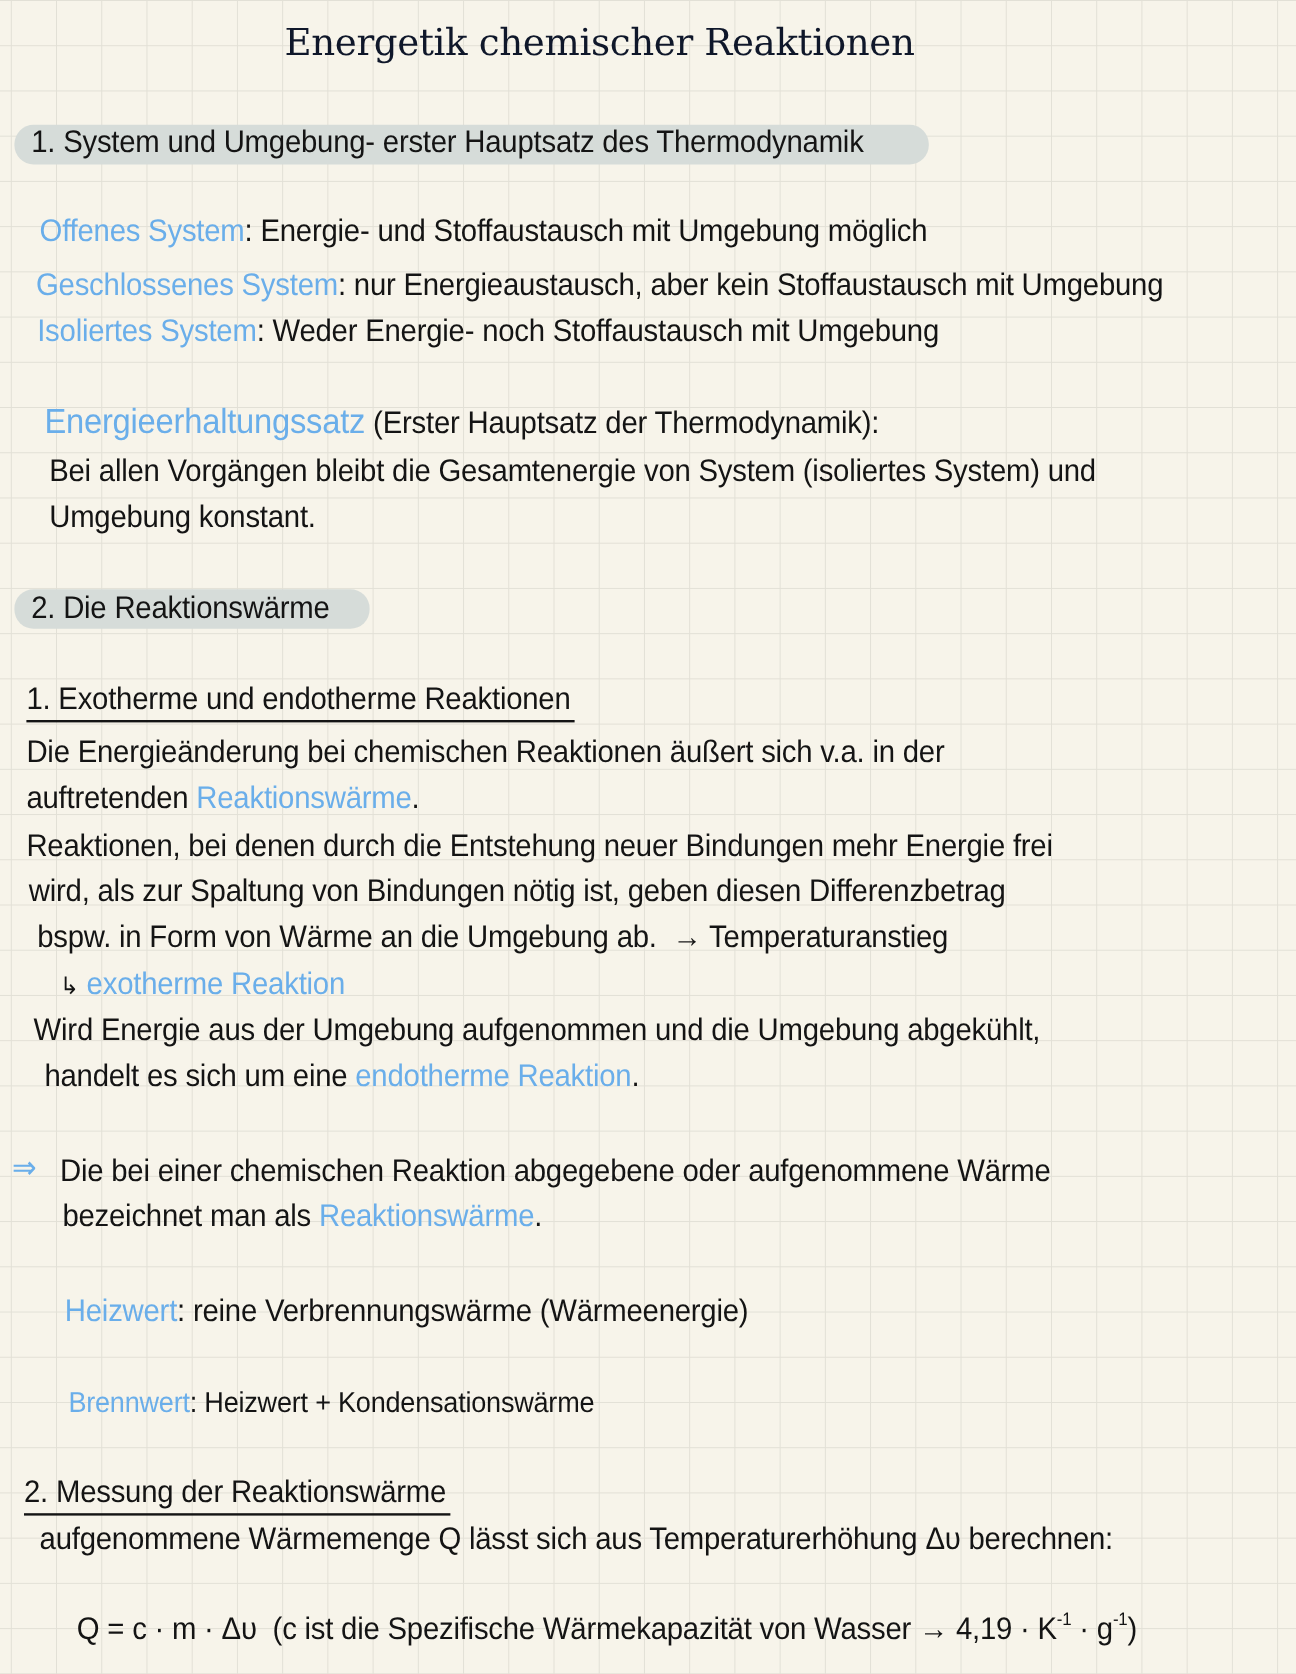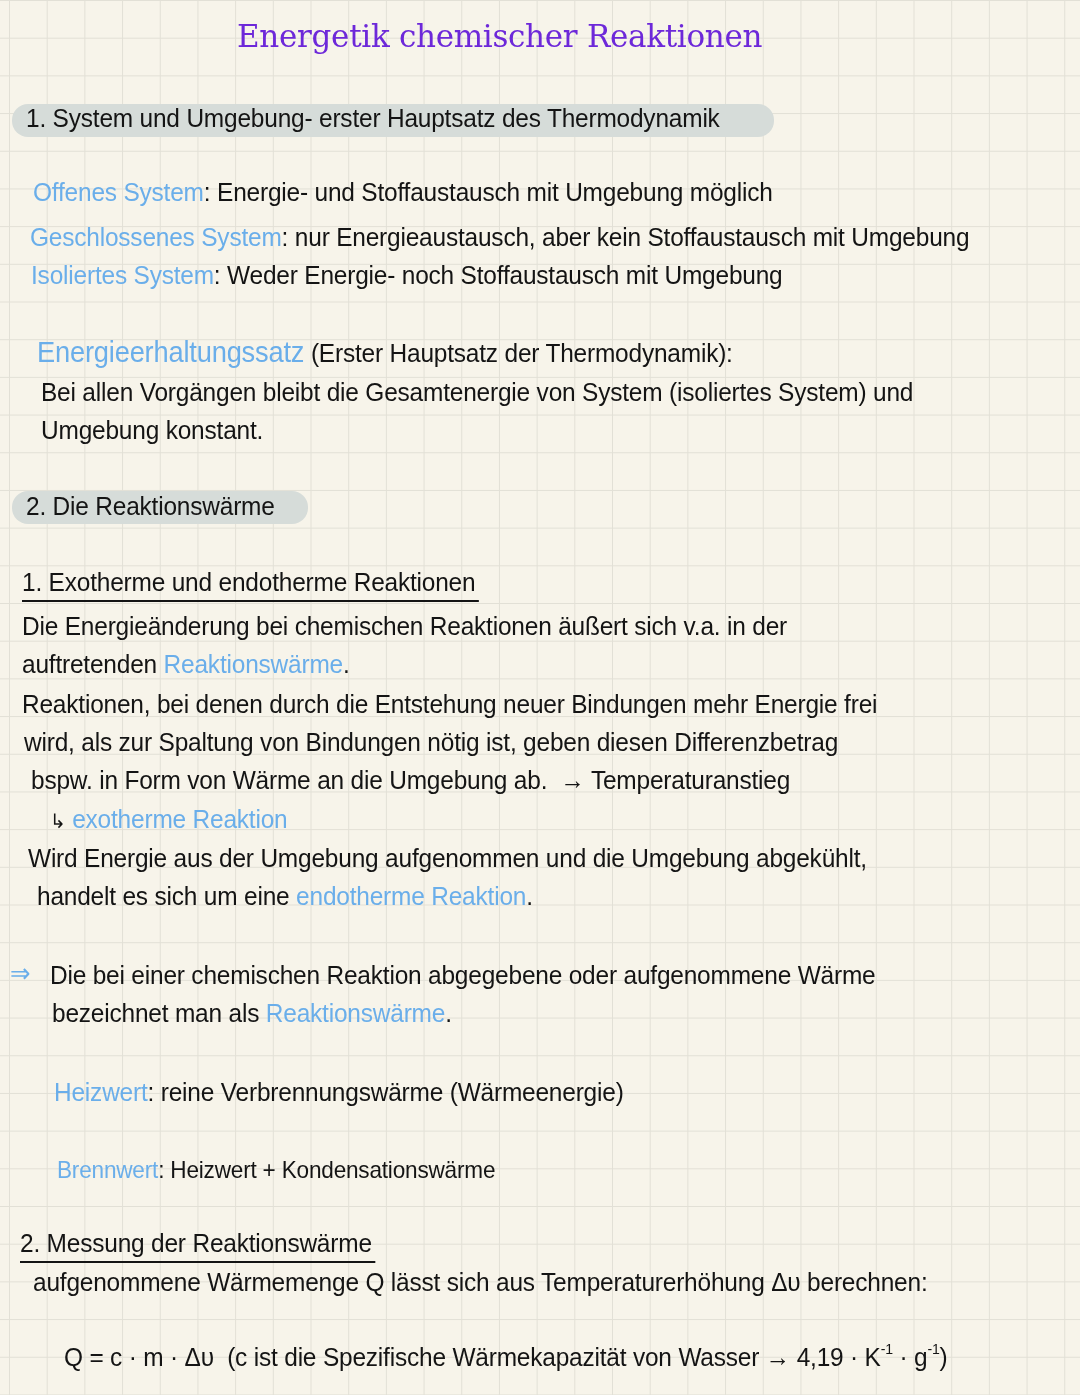--- a/index.html
+++ b/index.html
@@ -16,21 +16,21 @@
       background-position: 9px 0px;
       font-family: "DejaVu Sans", sans-serif;
       color: #141414;
     }
     .abs { position: absolute; white-space: nowrap; }
     .title {
       font-family: "DejaVu Serif", serif;
       font-size: 31px;
       left: 237px; top: 18px;
       letter-spacing: -0.3px;
-      color: #6d28d9;
+      color: #0f172a;
     }
     .hand {
       font-family: "Liberation Sans Narrow", "Liberation Sans", sans-serif;
       font-size: 26px;
       letter-spacing: -0.2px;
       transform: scaleX(0.94);
       transform-origin: left center;
     }
     .blue { color: #6aaeea; }
     .pill {

